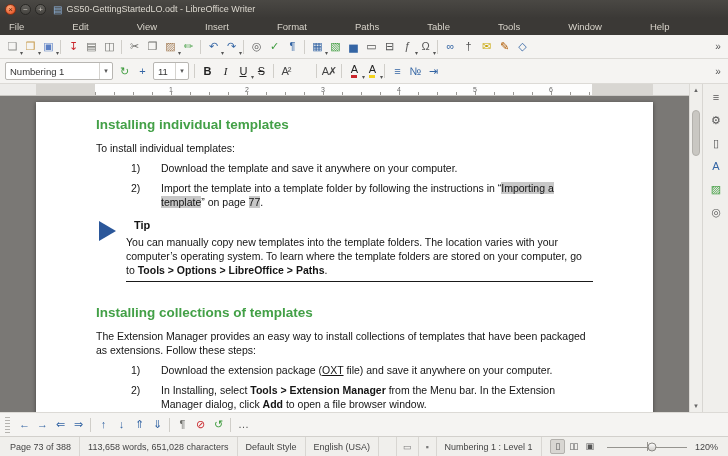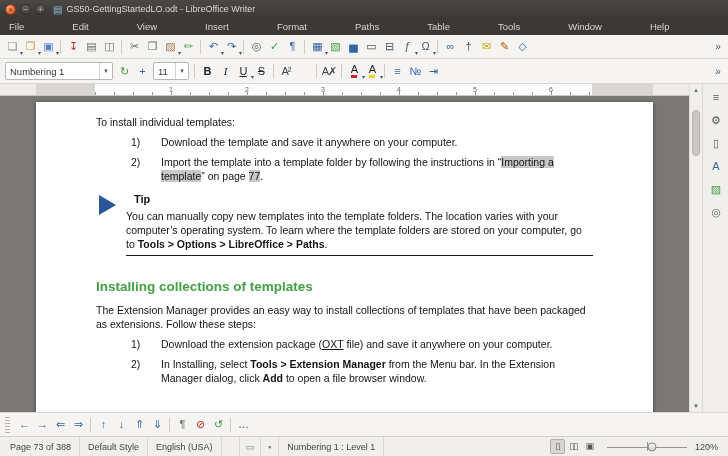--- a/index.html
+++ b/index.html
@@ -319,20 +319,21 @@
         <span class="ruler-num">1</span>
             <span class="ruler-num">2</span>
             <span class="ruler-num">3</span>
             <span class="ruler-num">4</span>
             <span class="ruler-num">5</span>
             <span class="ruler-num">6</span>
           </div>
       </div>
       <div class="docarea">
         <div class="page">
+          <h2 class="h-green">Installing individual templates</h2>
           <p class="doc-p">To install individual templates:</p>
           <div class="li">
             <span class="num">1)</span>
             <span>Download the template and save it anywhere on your computer.</span>
           </div>
           <div class="li">
             <span class="num">2)</span>
             <span>Import the template into a template folder by following the instructions in “</span><span class="hl">Importing a template</span><span>” on page </span><span class="hl">77</span><span>.</span>
           </div>
           <div class="tip">
@@ -431,20 +432,21 @@
           <span class="glyph"></span>
         </span>
         <span class="tbi">
           <span class="glyph" style="color: rgb(85, 85, 85);">…</span>
         </span>
       </div>
   </div>
 
   <div class="statusbar">
     <div class="sb-seg">Page 73 of 388</div>
+    <div class="sb-seg">113,658 words, 651,028 characters</div>
     <div class="sb-seg">Default Style</div>
     <div class="sb-seg">English (USA)</div>
     <div class="sb-seg icon-seg"></div>
     <div class="sb-seg icon-seg">
         <span>▭</span>
       </div>
     <div class="sb-seg icon-seg">
         <span>▪</span>
       </div>
     <div class="sb-seg">Numbering 1 : Level 1</div>

